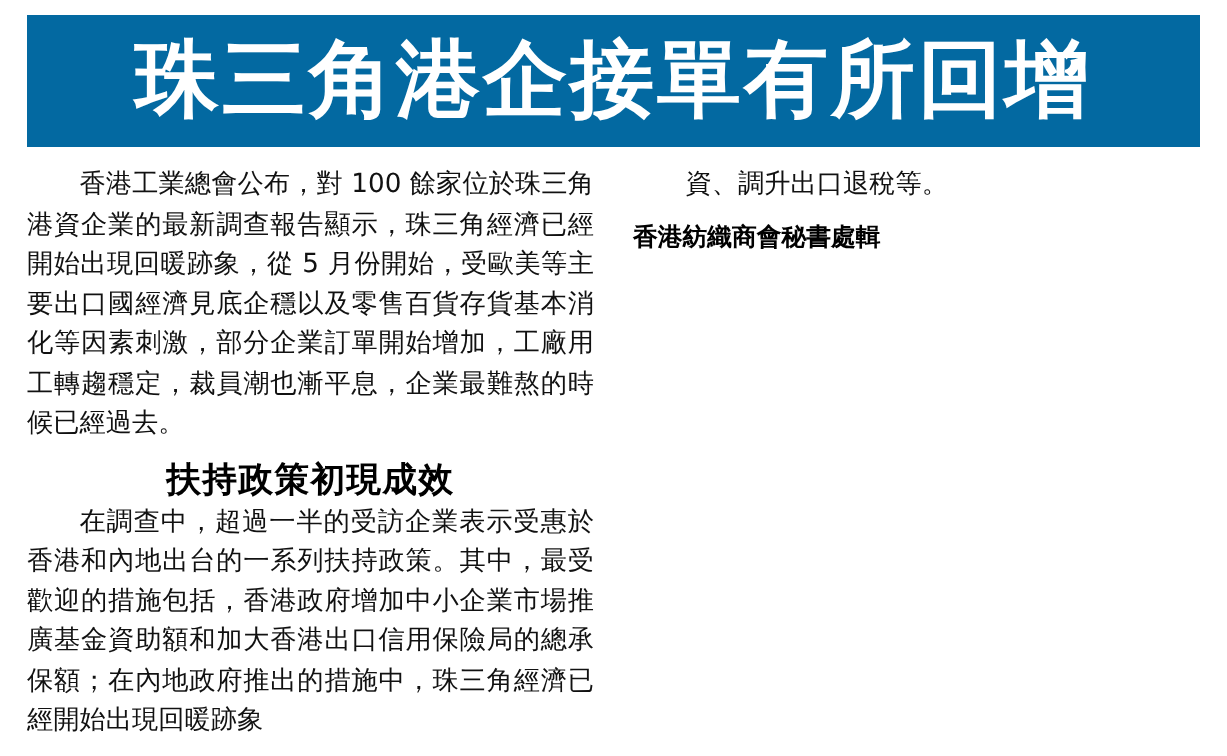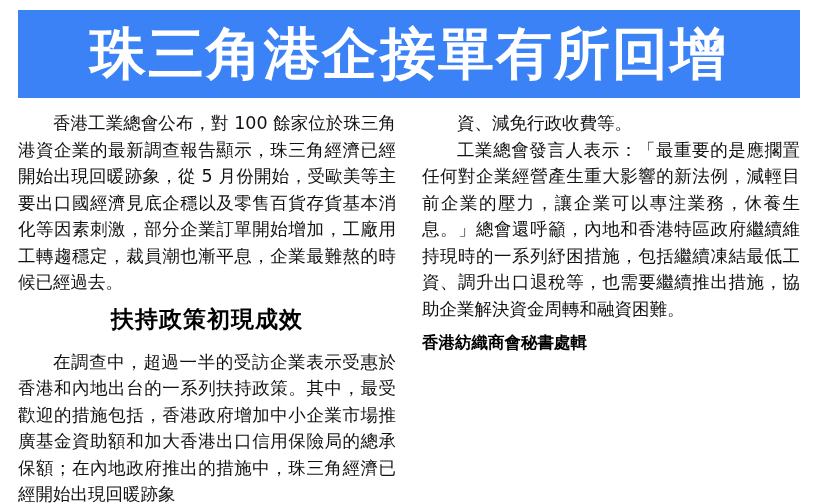--- a/index.html
+++ b/index.html
@@ -21,21 +21,21 @@
     box-sizing: border-box;
     padding: 0;
   }
   
   .headline-band {
     position: absolute;
     left: 18px;
     top: 10px;
     width: 782px;
     height: 88px;
-    background: #3b82f6;
+    background: #0369a1;
     display: flex;
     align-items: center;
     justify-content: center;
   }
   .headline-text {
     font-family: "DejaVu Sans", "Liberation Sans", sans-serif;
     font-size: 56px;
     font-weight: bold;
     color: #ffffff;
     letter-spacing: 2px;
@@ -60,21 +60,21 @@
     margin: 0 0 0 0;
     font-family: "DejaVu Sans", "Liberation Sans", sans-serif;
     font-size: 17.5px;
     line-height: 26.5px;
     text-align: justify;
     text-justify: inter-ideograph;
     text-indent: 2em;
     color: #111111;
   }
   .subhead {
-    margin: 8px 0 14px 0;
+    margin: 8px 0 0 0;
     font-family: "DejaVu Sans", "Liberation Sans", sans-serif;
     font-size: 23px;
     font-weight: bold;
     text-align: center;
     color: #000000;
     letter-spacing: 1px;
   }
   .byline {
     margin-top: 10px;
     font-family: "DejaVu Sans", "Liberation Sans", sans-serif;
@@ -94,19 +94,18 @@
 
   <div class="columns">
 
     <div class="col">
       <p>香港工業總會公布，對 100 餘家位於珠三角港資企業的最新調查報告顯示，珠三角經濟已經開始出現回暖跡象，從 5 月份開始，受歐美等主要出口國經濟見底企穩以及零售百貨存貨基本消化等因素刺激，部分企業訂單開始增加，工廠用工轉趨穩定，裁員潮也漸平息，企業最難熬的時候已經過去。</p>
       <div class="subhead">扶持政策初現成效</div>
       <p>在調查中，超過一半的受訪企業表示受惠於香港和內地出台的一系列扶持政策。其中，最受歡迎的措施包括，香港政府增加中小企業市場推廣基金資助額和加大香港出口信用保險局的總承保額；在內地政府推出的措施中，珠三角經濟已經開始出現回暖跡象</p>
     </div>
 
     <div class="col">
-      <p>資、減免行政收費等。</p>
-      <p>工業總會發言人表示：「最重要的是應擱置任何對企業經營產生重大影響的新法例，減輕目前企業的壓力，讓企業可以專注業務，休養生息。」總會還呼籲，內地和香港特區政府繼續維持現時的一系列紓困措施，包括繼續凍結最低工資、調升出口退稅等，也需要繼續推出措施，協助企業解決資金周轉和融資困難。</p>
+      <p>資、調升出口退稅等。</p>
       <div class="byline">香港紡織商會秘書處輯</div>
     </div>
 
   </div>
 </div>
 
 </body></html>

